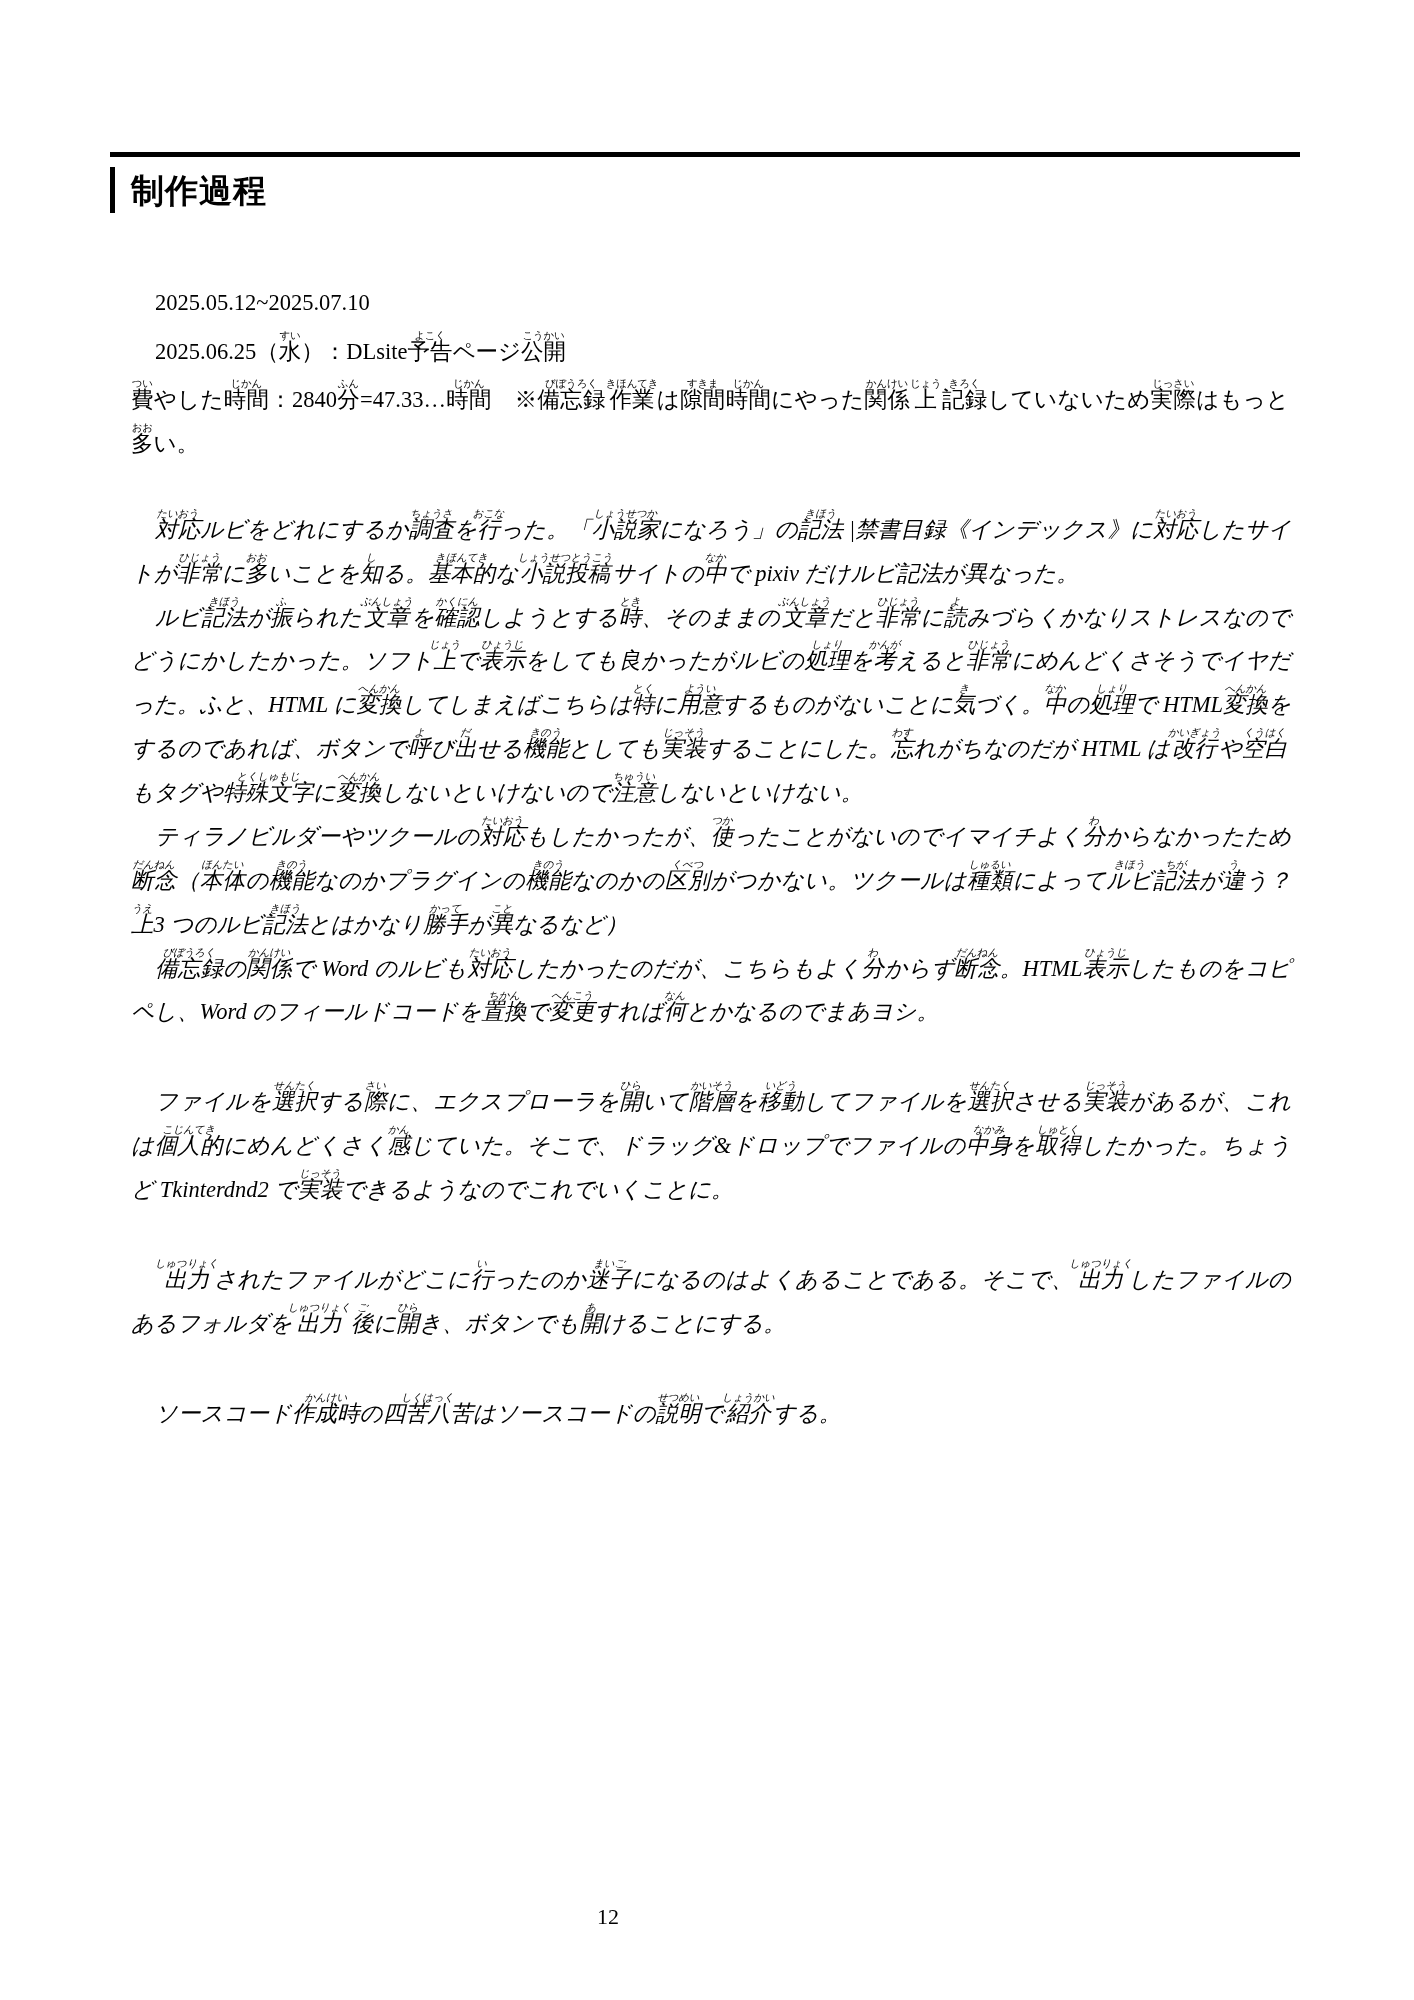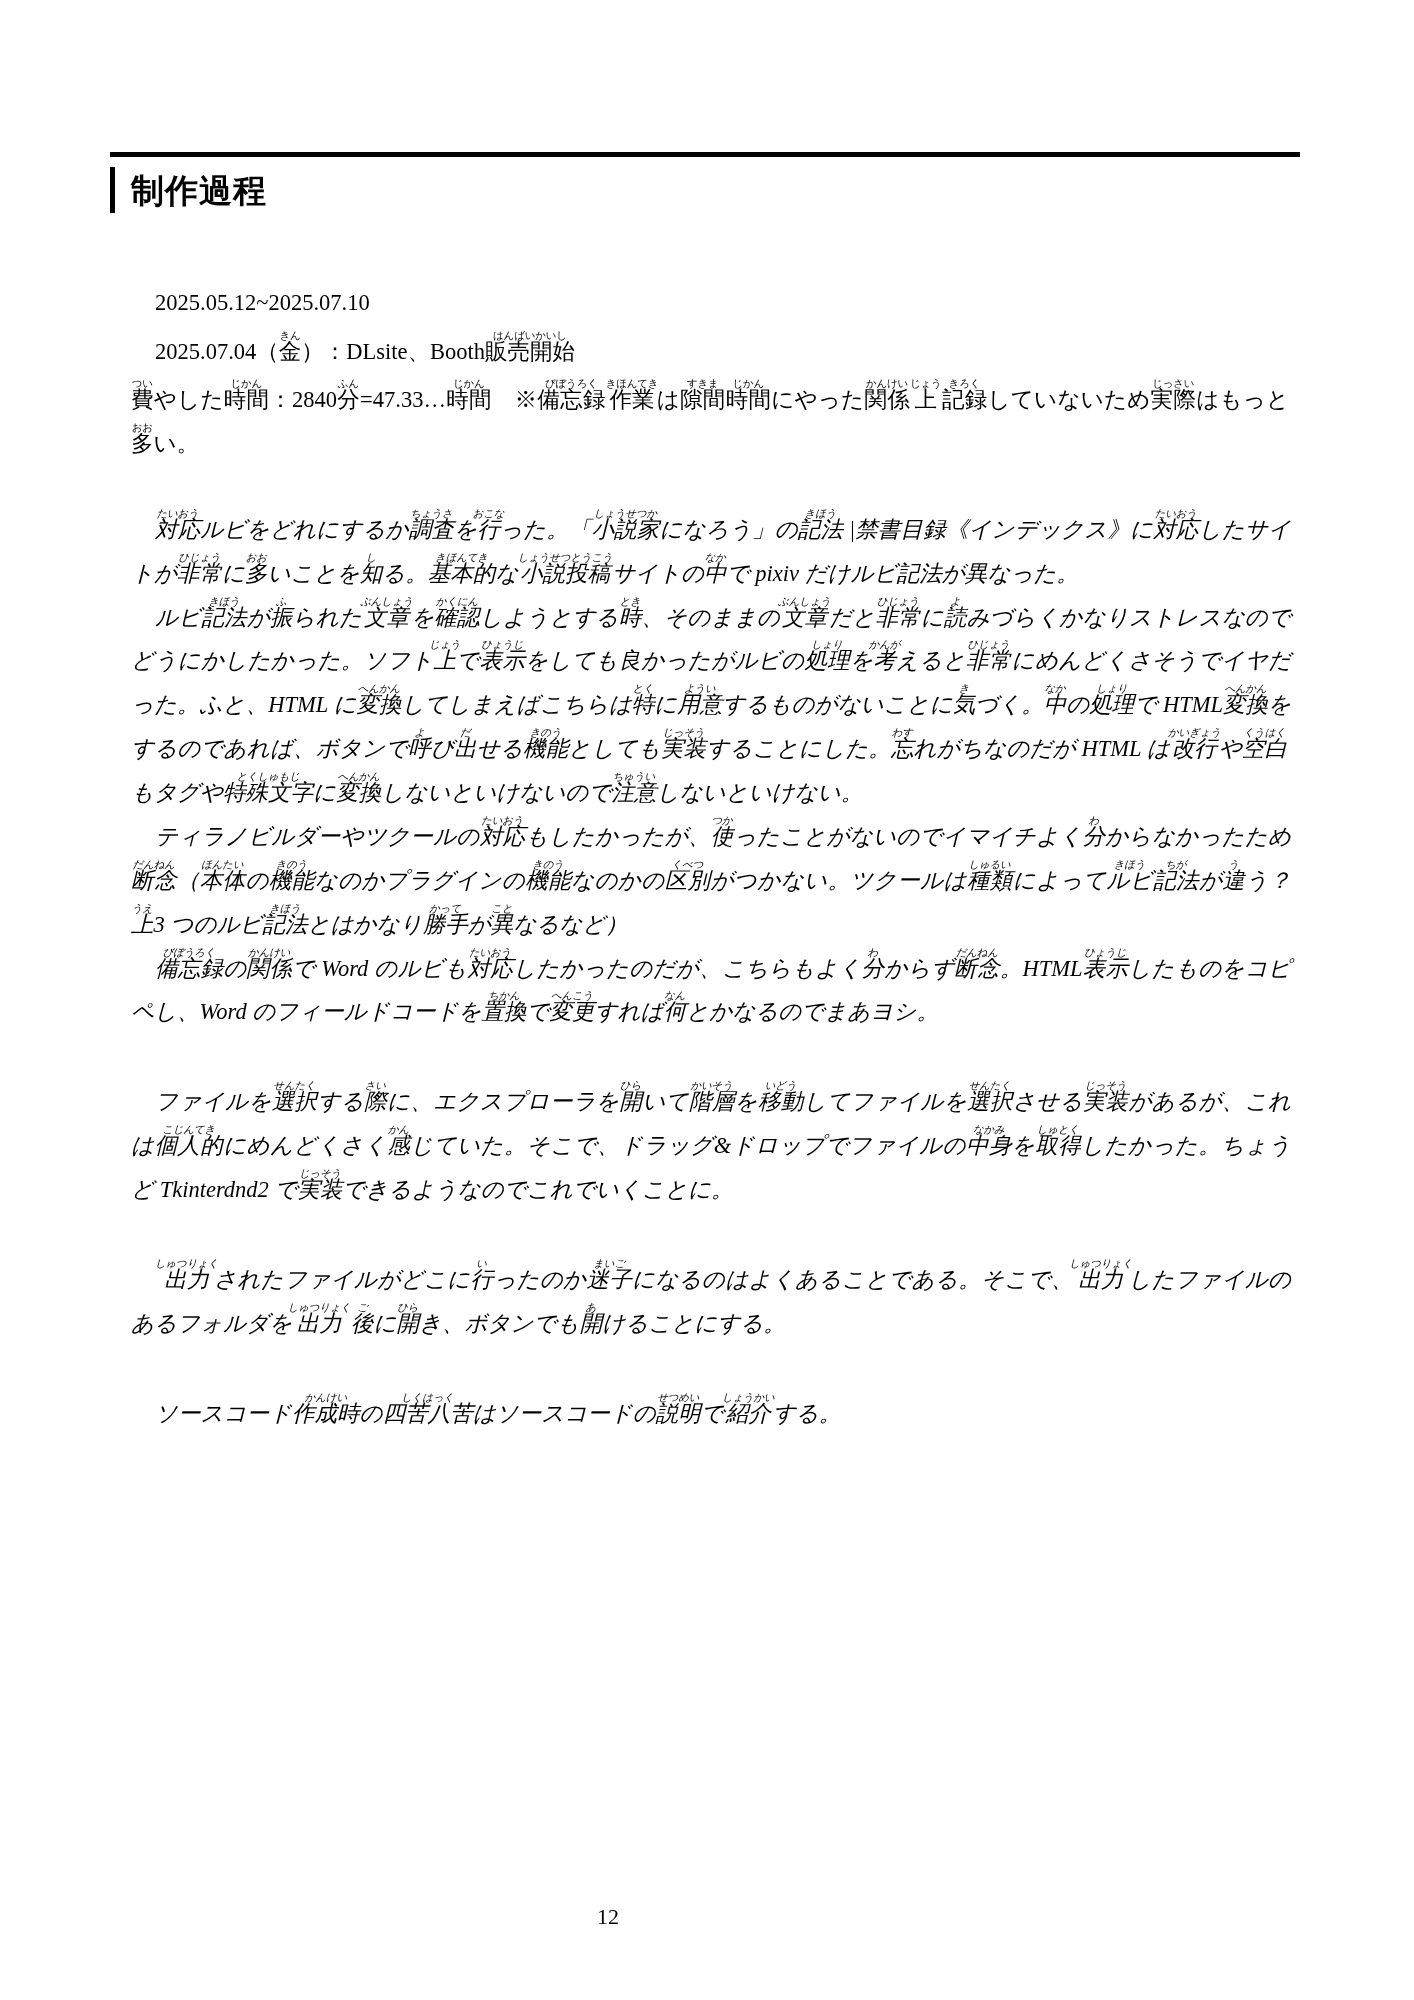--- a/index.html
+++ b/index.html
@@ -114,24 +114,24 @@
       <div class="heading-bar"></div>
       <div class="heading-text">制作過程</div>
     </div>
   </div>
 
   <div class="content">
 
     <div class="meta-block">
       <p class="meta-line">2025.05.12~2025.07.10</p>
 
+      <p class="meta-line">
+        <span class="latin">2025.06.25（<ruby>水<rt>すい</rt></ruby>）：</span>DLsite<ruby>予告<rt>よこく</rt></ruby>ページ<ruby>公開<rt>こうかい</rt></ruby>
+      </p>
 
-      <p class="meta-line">
-        <span class="latin">2025.07.04（<ruby>金<rt>きん</rt></ruby>）：</span>DLsite、Booth<ruby>販売開始<rt>はんばいかいし</rt></ruby>
-      </p>
 
       <p class="para">
         <ruby>費<rt>つい</rt></ruby>やした<ruby>時間<rt>じかん</rt></ruby>：2840<ruby>分<rt>ふん</rt></ruby>=47.33…<ruby>時間<rt>じかん</rt></ruby>　※<ruby>備忘録<rt>びぼうろく</rt></ruby><ruby>作業<rt>きほんてき</rt></ruby>は<ruby>隙間<rt>すきま</rt></ruby><ruby>時間<rt>じかん</rt></ruby>にやった<ruby>関係<rt>かんけい</rt></ruby><ruby>上<rt>じょう</rt></ruby><ruby>記録<rt>きろく</rt></ruby>していないため<ruby>実際<rt>じっさい</rt></ruby>はもっと<ruby>多<rt>おお</rt></ruby>い。
       </p>
     </div>
 
     <div class="gap-md"></div>
 
     <p class="para indent">
       <ruby>対応<rt>たいおう</rt></ruby>ルビをどれにするか<ruby>調査<rt>ちょうさ</rt></ruby>を<ruby>行<rt>おこな</rt></ruby>った。「<ruby>小説家<rt>しょうせつか</rt></ruby>になろう」の<ruby>記法<rt>きほう</rt></ruby> |禁書目録《インデックス》に<ruby>対応<rt>たいおう</rt></ruby>したサイトが<ruby>非常<rt>ひじょう</rt></ruby>に<ruby>多<rt>おお</rt></ruby>いことを<ruby>知<rt>し</rt></ruby>る。<ruby>基本的<rt>きほんてき</rt></ruby>な<ruby>小説投稿<rt>しょうせつとうこう</rt></ruby>サイトの<ruby>中<rt>なか</rt></ruby>で pixiv だけルビ記法が異なった。

